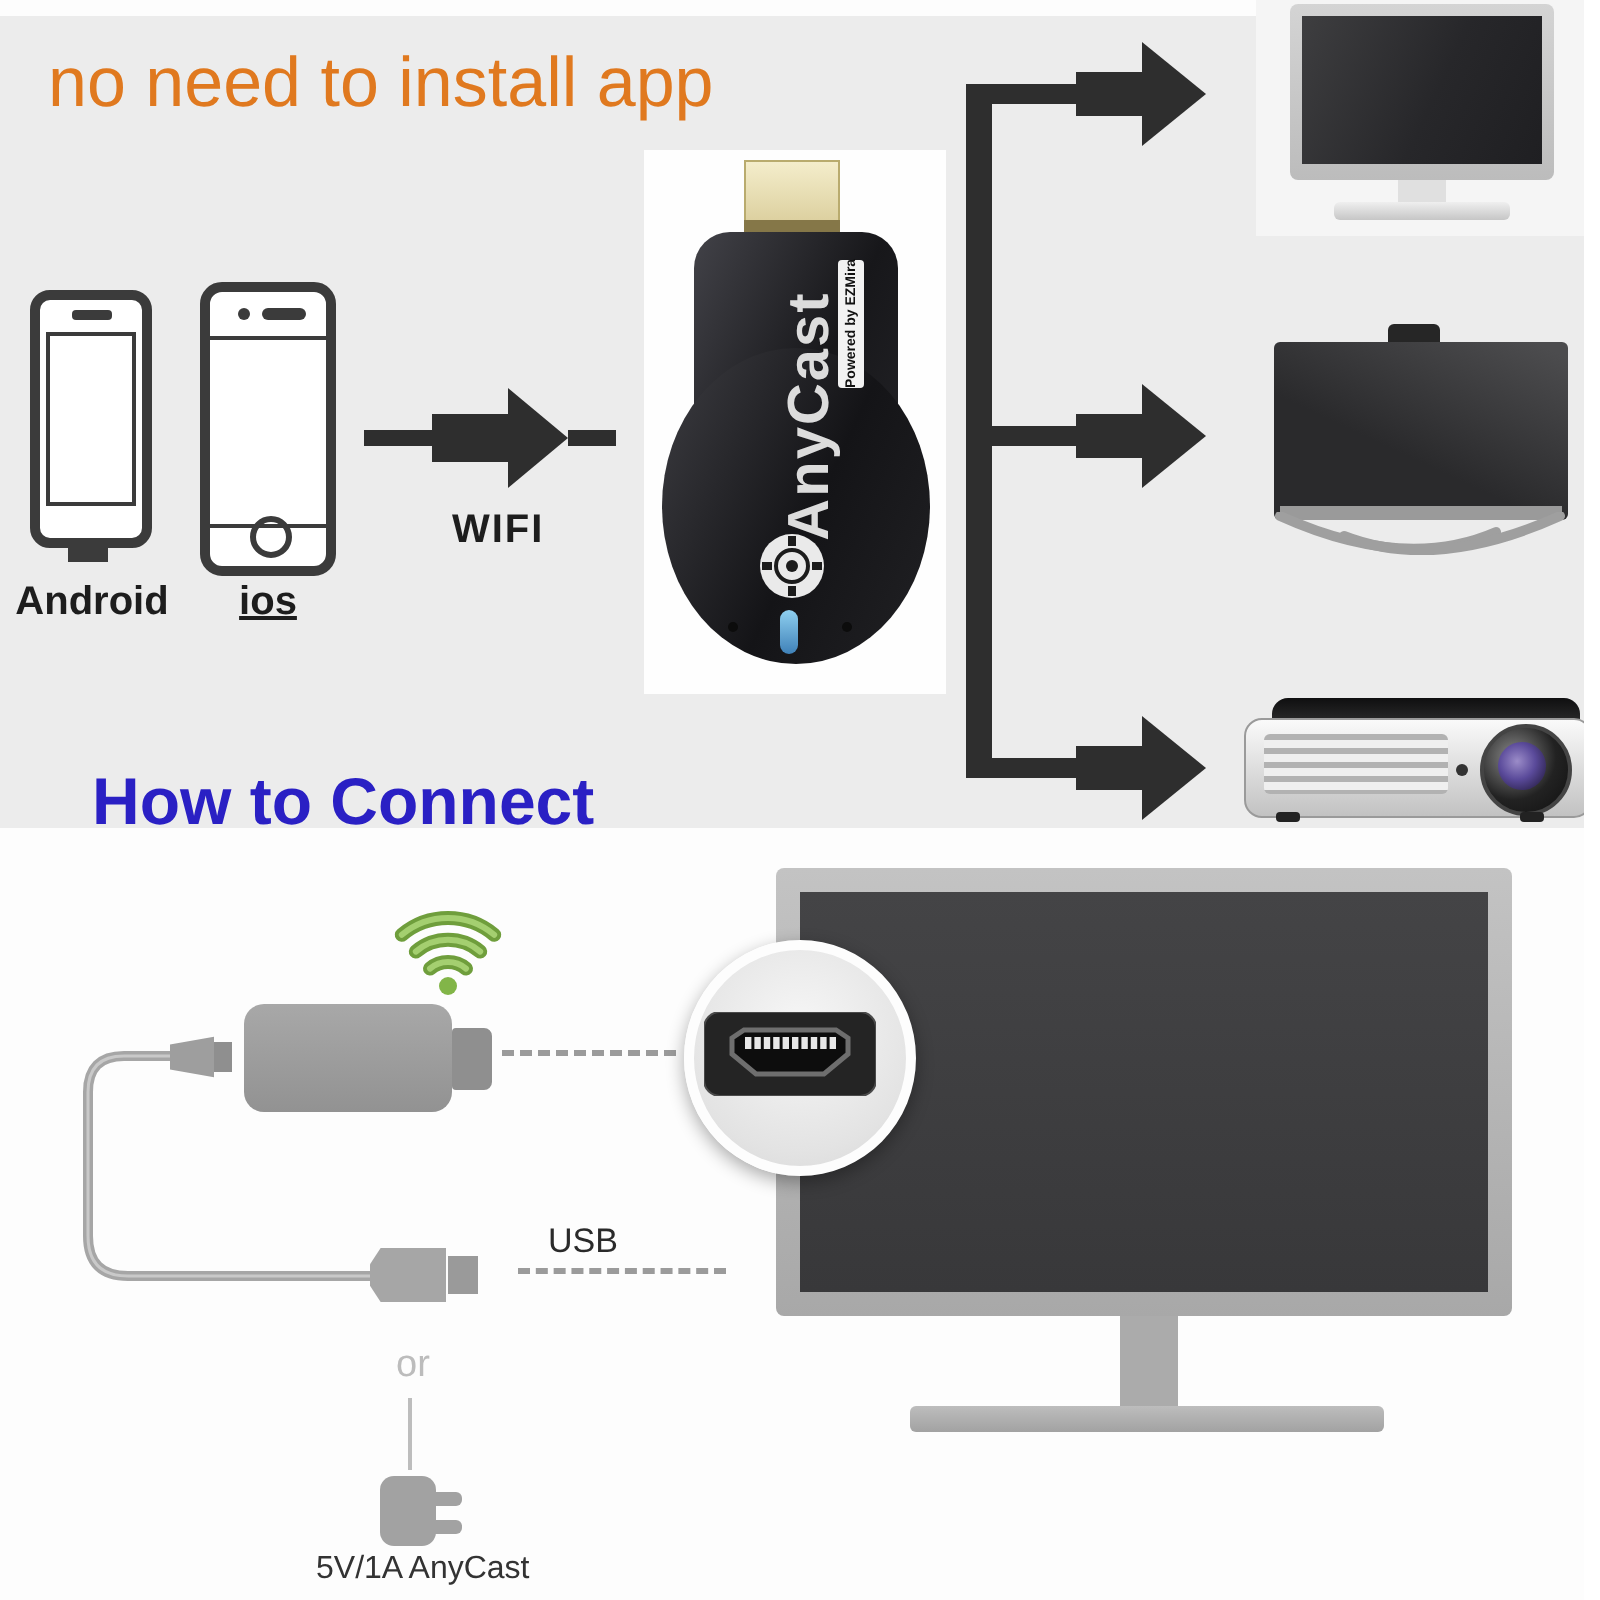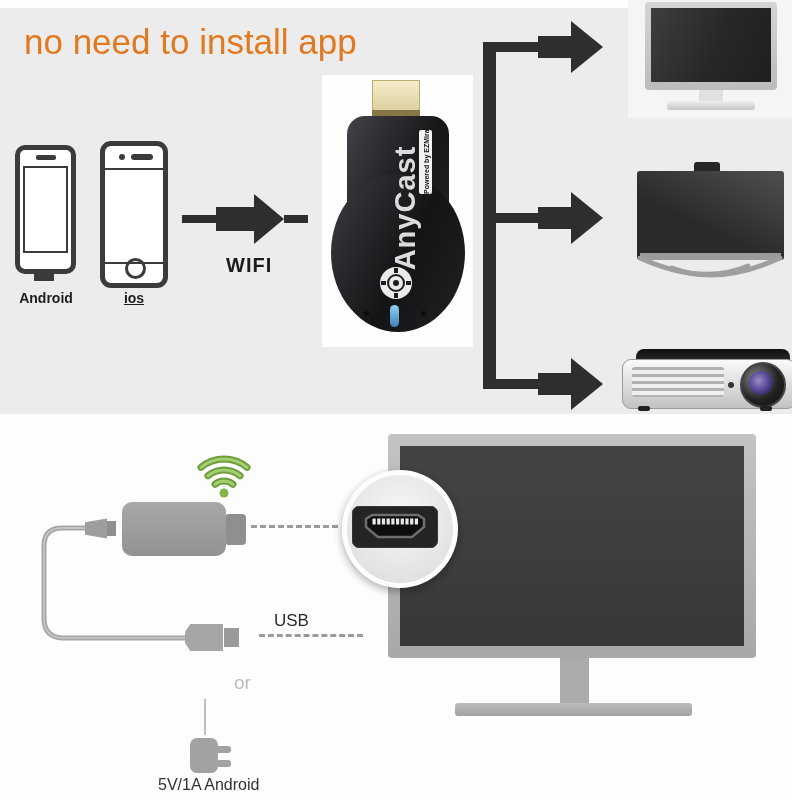--- a/index.html
+++ b/index.html
@@ -11,21 +11,21 @@
   .bg-top{left:0;top:8px;width:800px;height:406px;background:#ececec;}
   .bg-bottom{left:0;top:414px;width:800px;height:386px;background:#fdfdfd;}
   .bg-monitor-patch{left:628px;top:0;width:172px;height:118px;background:#f5f5f5;}
   .dongle-card{left:322px;top:75px;width:151px;height:272px;background:#fefefe;}
   
   .headline{left:24px;top:22px;width:360px;font-size:35px;color:#e0791f;letter-spacing:0px;}
   .howto-title{left:46px;top:382px;width:300px;font-size:33px;font-weight:bold;color:#2a20c4;}
   
   .phone{box-sizing:border-box;border:5px solid #3b3b3b;border-radius:10px;background:#fff;}
   .ph-part{position:absolute;background:#3b3b3b;}
-  .dev-label{font-size:14px;font-weight:bold;color:#1d1d1d;text-align:center;}
+  .dev-label{font-size:20px;font-weight:bold;color:#1d1d1d;text-align:center;}
   
   .blk{background:#2e2e2e;}
   .tri{width:0;height:0;border-top:26px solid transparent;border-bottom:26px solid transparent;border-left:32px solid #2e2e2e;}
   .tri-sm{width:0;height:0;border-top:25px solid transparent;border-bottom:25px solid transparent;border-left:30px solid #2e2e2e;}
   .wifi-word{font-size:20px;font-weight:bold;color:#1d1d1d;letter-spacing:1px;}
   
   .gold{left:372px;top:80px;width:46px;height:30px;background:linear-gradient(180deg,#f4edcb,#dcd09f);border:1px solid #b9ab6e;}
   .gold-rim{left:372px;top:110px;width:48px;height:8px;background:#857748;}
   .dg-upper{left:347px;top:116px;width:102px;height:126px;border-radius:18px 18px 34px 34px;
             background:linear-gradient(115deg,#424248 0%,#17171a 60%,#222226 100%);}
@@ -70,21 +70,21 @@
               background:radial-gradient(circle at 50% 38%,#f7f7f7 0%,#e3e3e3 70%,#d7d7d7 100%);
               border:5px solid #fdfdfd;box-shadow:0 3px 9px rgba(0,0,0,.33);z-index:6;}
   .tvb-bezel{left:388px;top:434px;width:368px;height:224px;background:linear-gradient(180deg,#c3c3c3,#a8a8a8);border-radius:4px;z-index:4;}
   .tvb-screen{left:400px;top:446px;width:344px;height:200px;background:linear-gradient(180deg,#444446,#38383a);z-index:5;}
   .tvb-pillar{left:560px;top:658px;width:29px;height:48px;background:#ababab;z-index:4;}
   .tvb-base{left:455px;top:703px;width:237px;height:13px;background:linear-gradient(180deg,#bdbdbd,#a2a2a2);border-radius:3px;z-index:4;}
   .usb-body{left:185px;top:624px;width:38px;height:27px;background:#a6a6a6;
             clip-path:polygon(0 30%,14% 0,100% 0,100% 100%,14% 100%,0 70%);}
   .usb-tip{left:224px;top:628px;width:15px;height:19px;background:#9a9a9a;}
   .usb-word{left:274px;top:611px;font-size:17px;color:#2a2a2a;}
-  .or-word{left:198px;top:672px;font-size:19px;color:#bcbcbc;margin-left:36px;}
+  .or-word{left:198px;top:672px;font-size:19px;color:#bcbcbc;}
   .or-line{left:204px;top:699px;width:2px;height:36px;background:#bdbdbd;}
   .adp-body{left:190px;top:738px;width:28px;height:35px;border-radius:7px;background:#a2a2a2;}
   .adp-prong{width:14px;height:7px;background:#a2a2a2;border-radius:0 3px 3px 0;}
   .adp-word{left:158px;top:776px;font-size:16px;color:#333;}
   .z7{z-index:7;}
 </style>
 </head>
 <body>
 
 <div class="canvas">
@@ -164,20 +164,21 @@
 
   <div class="abs proj-top"></div>
   <div class="abs proj-body"></div>
   <div class="abs proj-vents"></div>
   <div class="abs proj-lens"></div>
   <div class="abs proj-iris"></div>
   <div class="abs proj-dot"></div>
   <div class="abs proj-foot" style="left:638px;top:406px;"></div>
   <div class="abs proj-foot" style="left:760px;top:406px;"></div>
 
+  <div class="abs howto-title">How to Connect</div>
 
   <svg class="abs" style="left:194px;top:443px;" width="60" height="56" viewBox="0 0 60 56">
     <path d="M6.9,24.4 A36,36 0 0 1 53.1,24.4" stroke="#6f9e3c" stroke-width="7" fill="none" stroke-linecap="round"></path>
     <path d="M13.9,32.8 A25,25 0 0 1 46.1,32.8" stroke="#6f9e3c" stroke-width="7" fill="none" stroke-linecap="round"></path>
     <path d="M21,41.3 A14,14 0 0 1 39,41.3" stroke="#6f9e3c" stroke-width="7" fill="none" stroke-linecap="round"></path>
     <path d="M6.9,24.4 A36,36 0 0 1 53.1,24.4" stroke="#a4cf70" stroke-width="3" fill="none" stroke-linecap="round"></path>
     <path d="M13.9,32.8 A25,25 0 0 1 46.1,32.8" stroke="#a4cf70" stroke-width="3" fill="none" stroke-linecap="round"></path>
     <path d="M21,41.3 A14,14 0 0 1 39,41.3" stroke="#a4cf70" stroke-width="3" fill="none" stroke-linecap="round"></path>
     <circle cx="30" cy="50" r="4.5" fill="#82b548"></circle>
   </svg>
@@ -218,15 +219,15 @@
   <div class="abs usb-body"></div>
   <div class="abs usb-tip"></div>
   <div class="abs usb-word">USB</div>
   <div class="abs dash" style="left:259px;top:634px;width:104px;"></div>
 
   <div class="abs or-word">or</div>
   <div class="abs or-line"></div>
   <div class="abs adp-body"></div>
   <div class="abs adp-prong" style="left:217px;top:746px;"></div>
   <div class="abs adp-prong" style="left:217px;top:760px;"></div>
-  <div class="abs adp-word">5V/1A Android</div>
+  <div class="abs adp-word">5V/1A AnyCast</div>
 
 </div>
 
 </body></html>

